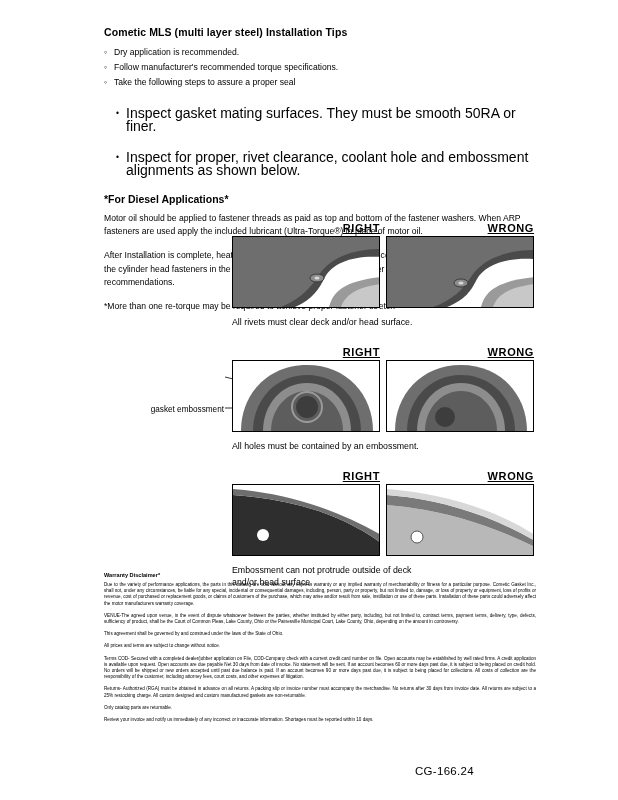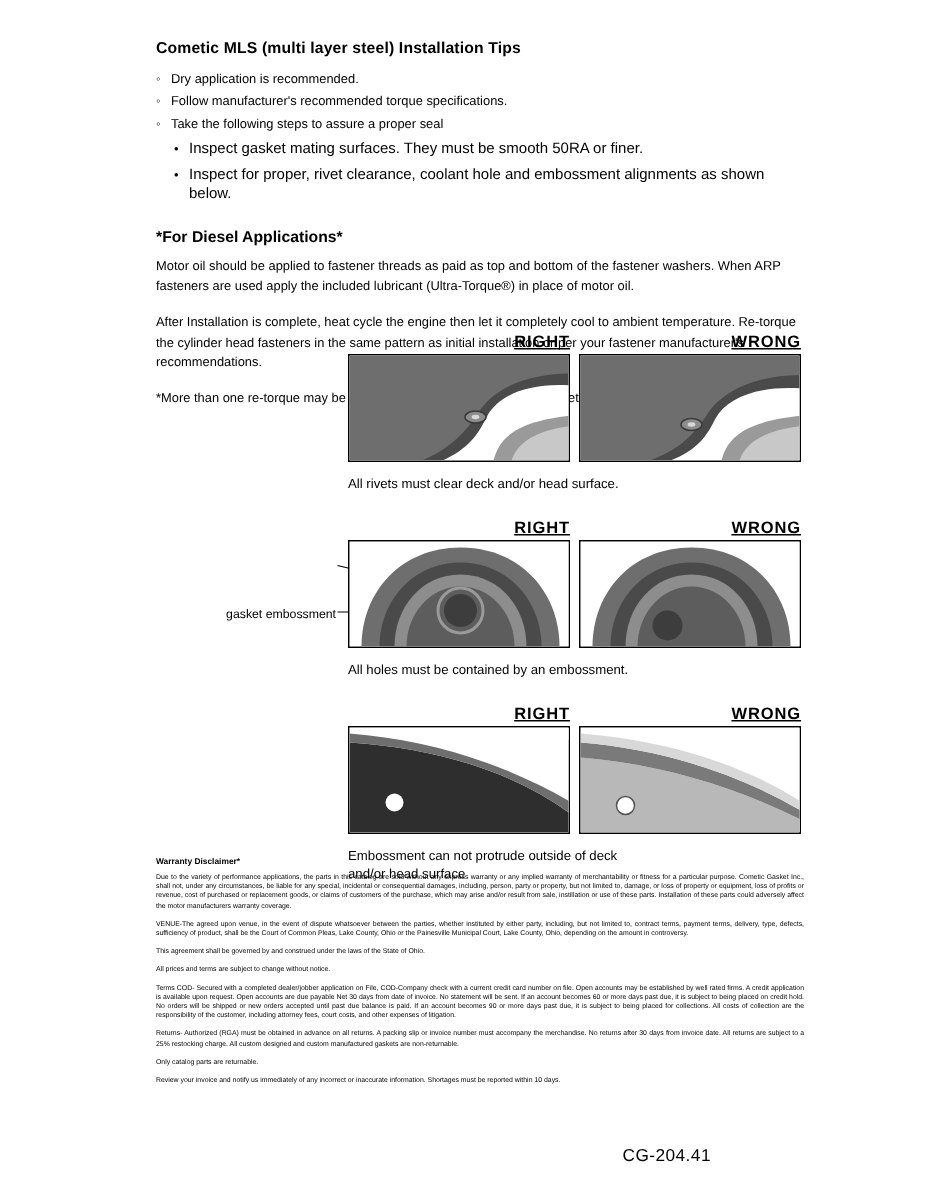--- a/index.html
+++ b/index.html
@@ -52,23 +52,23 @@
     left: 0;
     top: 0;
     font-size: 8.6px;
   }
   ul.subbullets {
     list-style: none;
     margin: 2px 0 0 0;
     padding: 0;
   }
   ul.subbullets > li {
-    font-size: 10px;
+    font-size: 14px;
     line-height: 13px;
-    margin: 4px 0 1px 0;
+    margin: 18px 0 1px 0;
     padding-left: 12px;
     position: relative;
   }
   ul.subbullets > li::before {
     content: "\2022";
     position: absolute;
     left: 2px;
     top: 0;
     font-size: 8.6px;
   }
@@ -301,15 +301,15 @@
     <p>Due to the variety of performance applications, the parts in this catalog are sold without any express warranty or any implied warranty of merchantability or fitness for a particular purpose.  Cometic Gasket Inc., shall not, under any circumstances, be liable for any special, incidental or consequential damages, including, person, party or property, but not limited to, damage, or loss of property or equipment, loss of profits or revenue, cost of purchased or replacement goods, or claims of customers of the purchase, which may arise and/or result from sale, instillation or use of these parts.  Installation of these parts could adversely affect the motor manufacturers warranty coverage.</p>
     <p>VENUE-The agreed upon venue, in the event of dispute whatsoever between the parties, whether instituted by either party, including, but not limited to, contract terms, payment terms, delivery, type, defects, sufficiency of product, shall be the Court of Common Pleas, Lake County, Ohio or the Painesville Municipal Court, Lake County, Ohio, depending on the amount in controversy.</p>
     <p>This agreement shall be governed by and construed under the laws of the State of Ohio.</p>
     <p>All prices and terms are subject to change without notice.</p>
     <p>Terms COD- Secured with a completed dealer/jobber application on File, COD-Company check with a current credit card number on file.  Open accounts may be established by well rated firms.  A credit application is available upon request.  Open accounts are due payable Net 30 days from date of invoice.  No statement will be sent.  If an account becomes 60 or more days past due, it is subject to being placed on credit hold.  No orders will be shipped or new orders accepted until past due balance is paid.  If an account becomes 90 or more days past due, it is subject to being placed for collections.  All costs of collection are the responsibility of the customer, including attorney fees, court costs, and other expenses of litigation.</p>
     <p>Returns- Authorized (RGA) must be obtained in advance on all returns.  A packing slip or invoice number must accompany the merchandise.  No returns after 30 days from invoice date.  All returns are subject to a 25% restocking charge.  All custom designed and custom manufactured gaskets are non-returnable.</p>
     <p>Only catalog parts are returnable.</p>
     <p>Review your invoice and notify us immediately of any incorrect or inaccurate information.  Shortages must be reported within 10 days.</p>
   </div>
 
-  <div class="docnum">CG-204.41</div>
+  <div class="docnum">CG-166.24</div>
 
 </div>
 
 </body></html>

